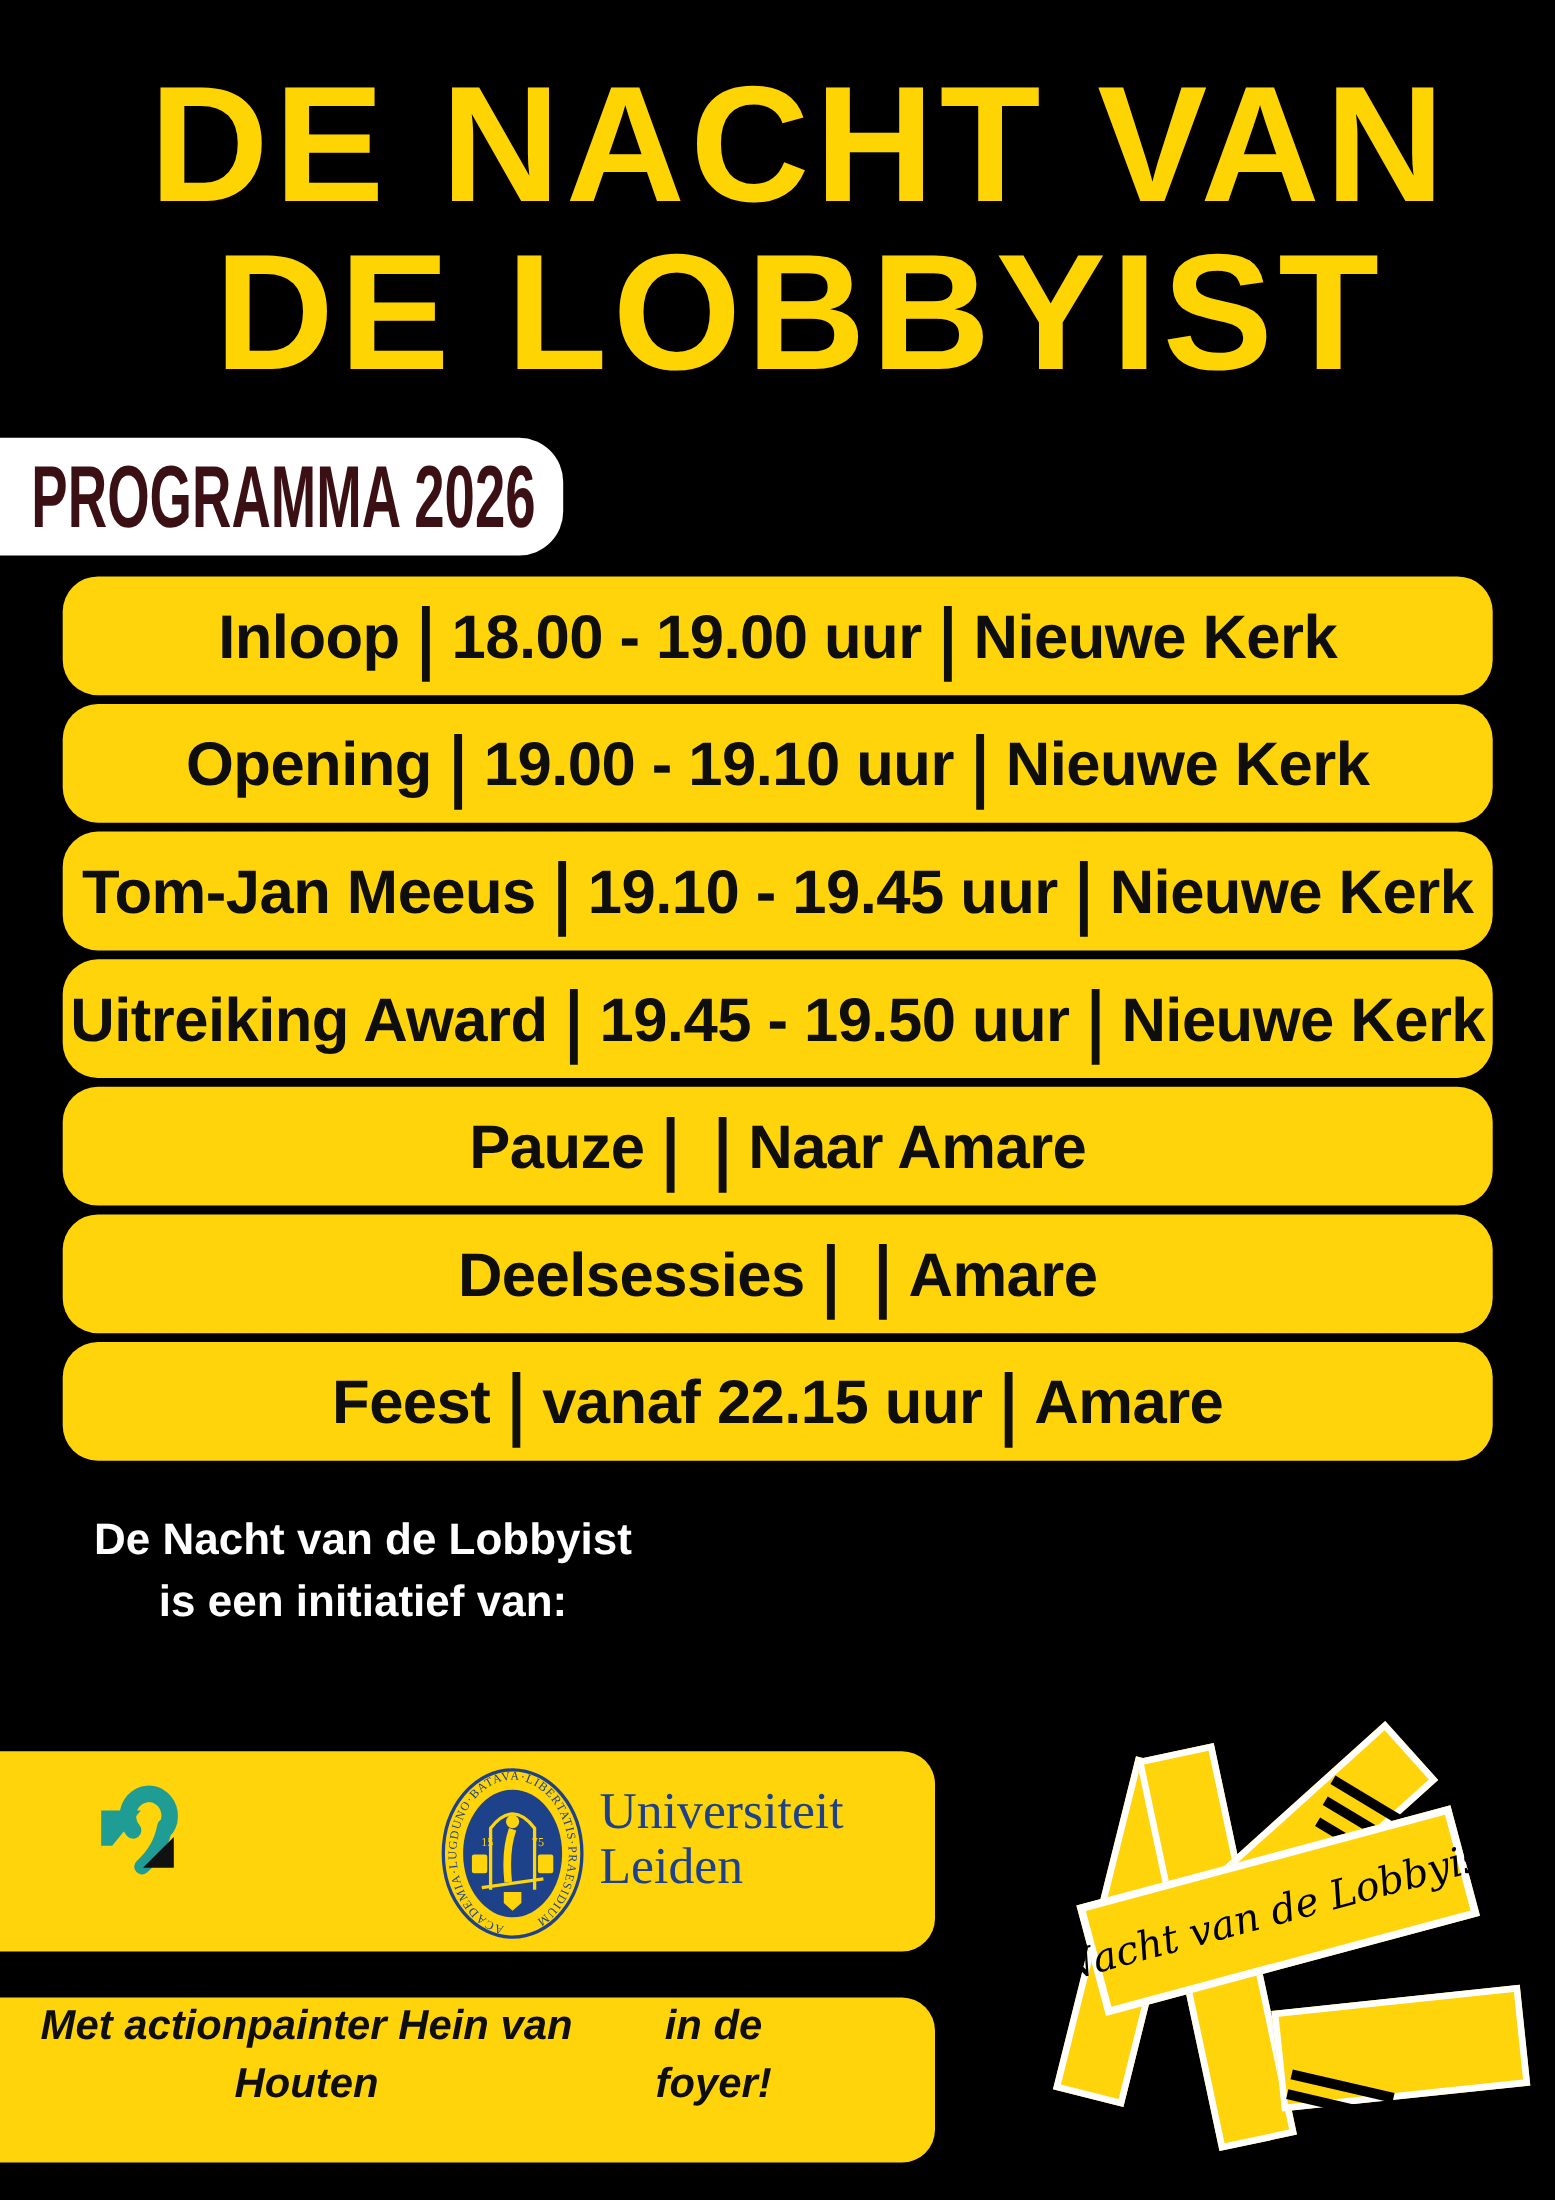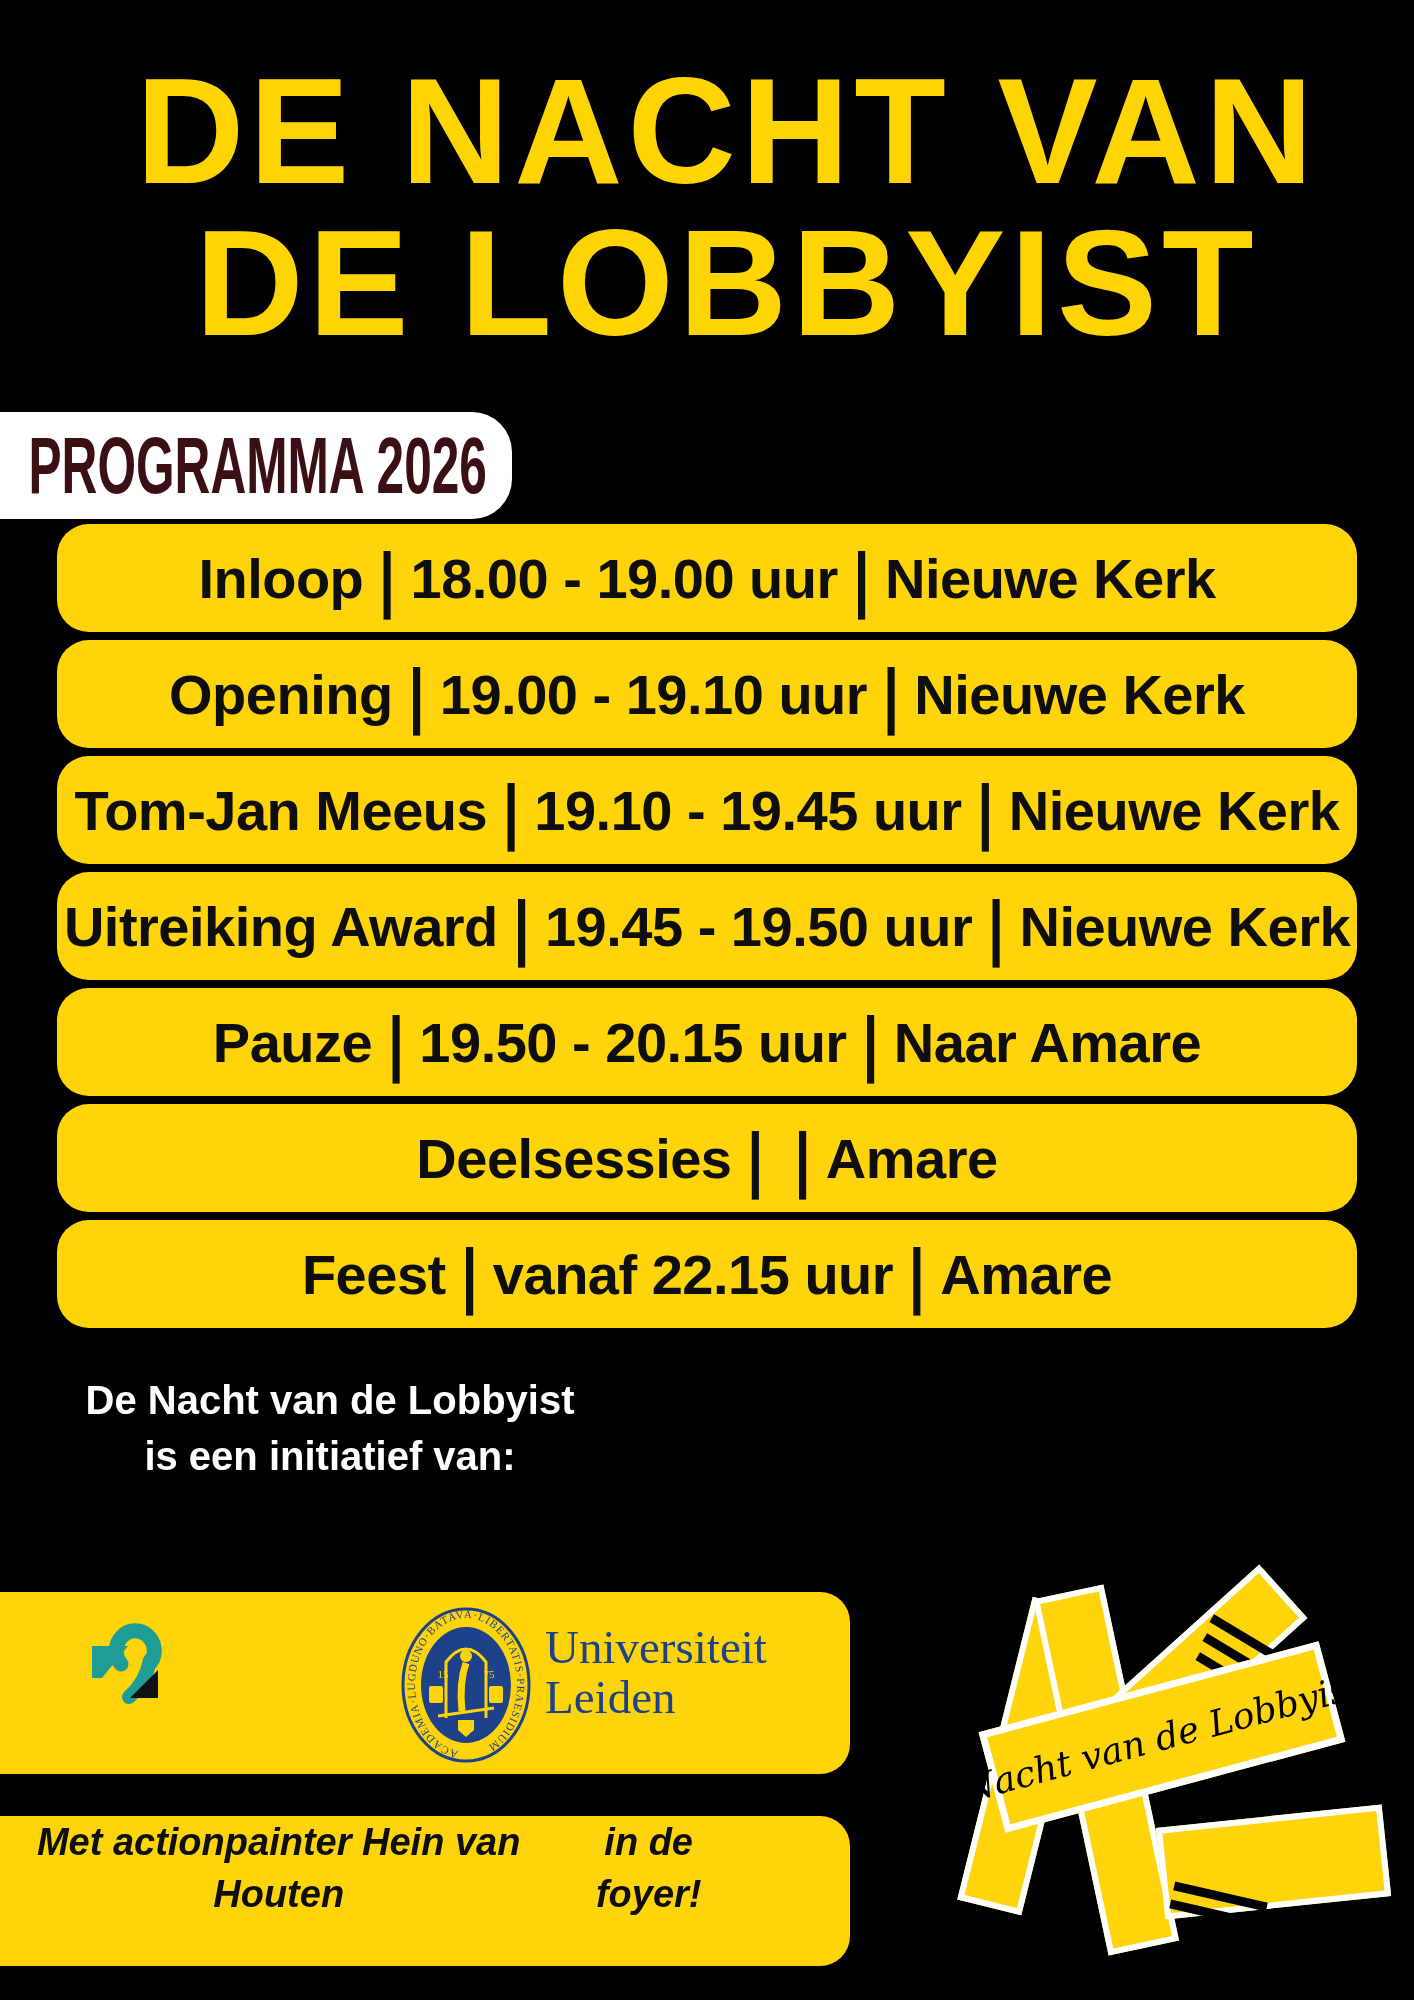--- a/index.html
+++ b/index.html
@@ -8,21 +8,21 @@
     overflow:hidden;font-family:"Liberation Sans",sans-serif;
   }
   
   .title{
     position:absolute;top:55px;left:0;width:1414px;text-align:center;
     color:#FFD403;font-weight:bold;font-size:150px;line-height:152px;
     letter-spacing:5px;white-space:nowrap;padding-left:20px;
   }
   
   .badge{
-    position:absolute;top:412px;left:0;width:512px;height:107px;
+    position:absolute;top:398px;left:0;width:512px;height:107px;
     background:#FFFFFF;border-radius:0 40px 40px 0;
     display:flex;align-items:center;
   }
   .badge-label{
     font-size:80px;font-weight:bold;color:#3B1014;white-space:nowrap;
     transform:scaleX(0.62);transform-origin:left center;padding-left:46px;
   }
   
   .schedule{position:absolute;top:524px;left:57px;width:1300px;}
   .bar{
@@ -121,21 +121,20 @@
     <div class="bar">
       <span>Uitreiking Award</span>
       <span class="sep">|</span>
       <span>19.45 - 19.50 uur</span>
       <span class="sep">|</span>
       <span>Nieuwe Kerk</span>
     </div>
     <div class="bar">
       <span>Pauze</span>
       <span class="sep">|</span>
-      <span>19.50 - 20.15 uur</span>
       <span class="sep">|</span>
       <span>Naar Amare</span>
     </div>
     <div class="bar">
       <span>Deelsessies</span>
       <span class="sep">|</span>
       <span class="sep">|</span>
       <span>Amare</span>
     </div>
     <div class="bar">

